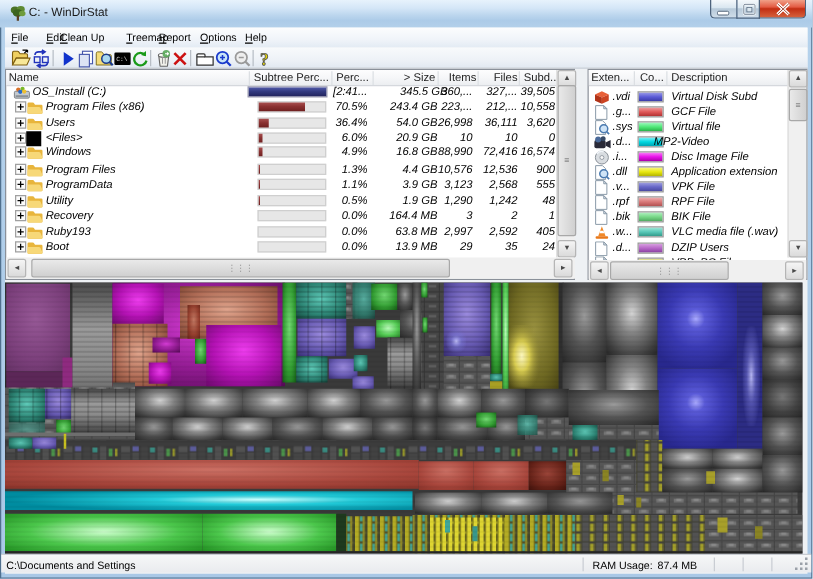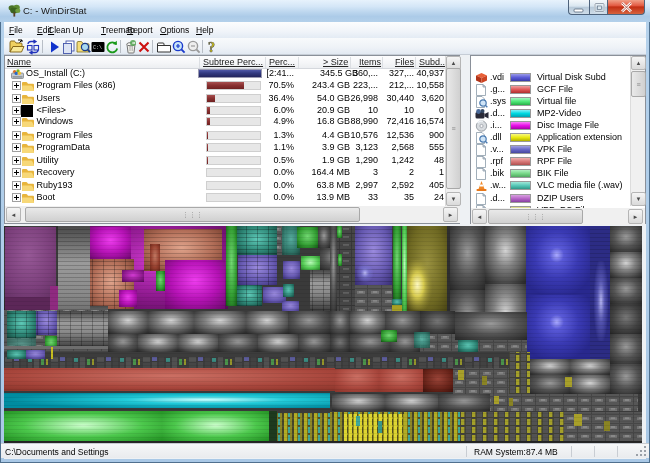--- a/index.html
+++ b/index.html
@@ -29,23 +29,23 @@
     border-bottom:1px solid #c6cdd6; }
   .tsep { position:absolute; top:2px; width:1px; height:13px; background:#b8bec6; }
   .ticon { position:absolute; top:1px; width:16px; height:16px; }
   
   .panel { position:absolute; background:#fff; border:1px solid #8a9099; }
   #lpanel { left:4px; top:55px; width:456px; height:169px; }
   #rpanel { left:470px; top:55px; width:176px; height:169px; }
   .phead { position:absolute; left:0; top:0; right:0; height:13px;
     background:linear-gradient(180deg,#fdfdfe 0%,#f5f6f8 55%,#eceef1 100%);
     border-bottom:1px solid #d5d8dd; color:#222; }
-  .phead span { position:absolute; top:1px;text-decoration:underline; }
+  .phead span { position:absolute; top:1px; }
   .colsep { position:absolute; top:1px; width:1px; height:11px; background:#dcdfe3; }
-  .row { position:absolute; left:0; width:100%; height:13px; }
+  .row { position:absolute; left:0; width:100%; height:13px;font-style:italic; }
   .row span { position:absolute; top:0px; white-space:pre; }
   .num { text-align:right; }
   .ebox { position:absolute; width:9px; height:9px; top:1px; background:#fcfcfc;
           border:1px solid #a0a0a0; }
   .ebox:before { content:""; position:absolute; left:1px; right:1px; top:3px; height:1px; background:#000; }
   .ebox:after  { content:""; position:absolute; top:1px; bottom:1px; left:3px; width:1px; background:#000; }
   .bar { position:absolute; height:9px; top:1px; background:#e7e7e7; border:1px solid #cfcfcf; }
   .barfill { position:absolute; left:0; top:0; height:7px;
              background:linear-gradient(180deg,#a85050 0%,#8b3232 45%,#6f2020 100%); }
   .swatch { position:absolute; left:39px; width:21px; height:9px; top:1px; border:1px solid #999; }
@@ -195,21 +195,21 @@
           <circle cx="4.6" cy="3.6" r="1.7" fill="#d8722a"></circle>
           <circle cx="8" cy="3" r="1.7" fill="#7ab82a"></circle>
           <circle cx="6.2" cy="5.4" r="1.7" fill="#2a6ac8"></circle>
           <circle cx="9.4" cy="5.2" r="1.7" fill="#f0c030"></circle>
         </svg>
       <span style="left:21px">OS_Install (C:)</span>
       <span class="num" style="left:229px;width:60px">[2:41...</span>
       <span class="num" style="left:293px;width:60px">345.5 GB</span>
       <span class="num" style="left:313px;width:60px">360,...</span>
       <span class="num" style="left:349px;width:60px">327,...</span>
-      <span class="num" style="left:379px;width:60px">40,937</span>
+      <span class="num" style="left:379px;width:60px">39,505</span>
       <div class="bar" style="left:193px;width:64px;background:none;border-color:#9a9ab0">
           <div class="barfill" style="width:62px;background:linear-gradient(180deg,#5058a8 0%,#333a80 45%,#23255e 100%)"></div>
         </div>
     </div>
     <div class="row" style="top:24.4px">
       <div class="ebox" style="left:7px"></div>
         <svg class="fold" style="position:absolute;left:16px;top:0" width="14" height="12">
           <path d="M1 3 Q1 2 2 2 L5 2 Q6 2 6.5 3 L7 3.8 L12 3.8 Q13 3.8 13 4.8 L13 10 Q13 11 12 11 L2 11 Q1 11 1 10 Z" fill="#e8b53c"></path>
           <path d="M1.2 5.5 L10 5.5 Q11 5.5 11.4 6.4 L13 10 Q13 11 12 11 L2 11 Q1 11 1 10.2 Z" fill="#f7d878"></path>
         </svg>
@@ -226,21 +226,21 @@
     <div class="row" style="top:36.8px">
       <div class="ebox" style="left:7px"></div>
         <svg class="fold" style="position:absolute;left:16px;top:0" width="14" height="12">
           <path d="M1 3 Q1 2 2 2 L5 2 Q6 2 6.5 3 L7 3.8 L12 3.8 Q13 3.8 13 4.8 L13 10 Q13 11 12 11 L2 11 Q1 11 1 10 Z" fill="#e8b53c"></path>
           <path d="M1.2 5.5 L10 5.5 Q11 5.5 11.4 6.4 L13 10 Q13 11 12 11 L2 11 Q1 11 1 10.2 Z" fill="#f7d878"></path>
         </svg>
       <span style="left:31.5px">Users</span>
       <span class="num" style="left:229px;width:60px">36.4%</span>
       <span class="num" style="left:285px;width:60px">54.0 GB</span>
       <span class="num" style="left:313px;width:60px">26,998</span>
-      <span class="num" style="left:349px;width:60px">30,440</span>
+      <span class="num" style="left:349px;width:60px">36,111</span>
       <span class="num" style="left:379px;width:60px">3,620</span>
       <div class="bar" style="left:201px;width:55px">
           <div class="barfill" style="width:8px"></div>
         </div>
     </div>
     <div class="row" style="top:49.2px">
       <div class="ebox" style="left:7px"></div>
         <div style="position:absolute;left:16px;top:0;width:12px;height:12px;background:#000"></div>
       <span style="left:31.5px">&lt;Files&gt;</span>
       <span class="num" style="left:229px;width:60px">6.0%</span>
@@ -346,21 +346,21 @@
     </div>
     <div class="row" style="top:136px">
       <div class="ebox" style="left:7px"></div>
         <svg class="fold" style="position:absolute;left:16px;top:0" width="14" height="12">
           <path d="M1 3 Q1 2 2 2 L5 2 Q6 2 6.5 3 L7 3.8 L12 3.8 Q13 3.8 13 4.8 L13 10 Q13 11 12 11 L2 11 Q1 11 1 10 Z" fill="#e8b53c"></path>
           <path d="M1.2 5.5 L10 5.5 Q11 5.5 11.4 6.4 L13 10 Q13 11 12 11 L2 11 Q1 11 1 10.2 Z" fill="#f7d878"></path>
         </svg>
       <span style="left:31.5px">Boot</span>
       <span class="num" style="left:229px;width:60px">0.0%</span>
       <span class="num" style="left:285px;width:60px">13.9 MB</span>
-      <span class="num" style="left:313px;width:60px">33</span>
+      <span class="num" style="left:313px;width:60px">29</span>
       <span class="num" style="left:349px;width:60px">35</span>
       <span class="num" style="left:379px;width:60px">24</span>
       <div class="bar" style="left:201px;width:55px"></div>
     </div>
   </div>
 
   <div class="sb" style="left:440px;top:0;width:15px;height:150px;border-left:1px solid #dcdcdc">
     <div class="sbbtn" style="left:0;top:0;width:15px;height:14px">
         <div class="arr">▲</div>
       </div>
@@ -379,20 +379,27 @@
     <div class="sbthumbh" style="left:20px;top:1px;width:335px;height:15px">
         <div class="arr" style="font-size:7px;color:#888">⋮⋮⋮</div>
       </div>
     <div class="sbbtn" style="left:438px;top:1px;width:15px;height:15px">
         <div class="arr">►</div>
       </div>
   </div>
 </div>
 
 <div class="panel" id="rpanel">
+  <div class="phead">
+    <span style="left:2px">Exten...</span>
+    <span style="left:41px">Co...</span>
+    <span style="left:66px">Description</span>
+    <div class="colsep" style="left:36px"></div>
+    <div class="colsep" style="left:62px"></div>
+  </div>
   <div id="rrows">
     <div class="row" style="top:15.5px">
       <svg style="position:absolute;left:4px;top:0" width="13" height="12">
           <path d="M6.5 1 L12 3.5 L6.5 6 L1 3.5 Z" fill="#e86038"></path>
           <path d="M1 3.5 L6.5 6 L6.5 11 L1 8.5 Z" fill="#b03318"></path>
           <path d="M12 3.5 L6.5 6 L6.5 11 L12 8.5 Z" fill="#cc4422"></path>
         </svg>
       <span style="left:19px">.vdi</span>
         <div class="swatch" style="background:linear-gradient(180deg,#9a9ae8 0%,#5b5bd6 50%,#3a3aa8 100%)"></div>
         <span style="left:66px">Virtual Disk Subd</span>
@@ -418,21 +425,21 @@
     </div>
     <div class="row" style="top:51.8px">
       <svg style="position:absolute;left:4px;top:0" width="14" height="12">
           <rect x="0.5" y="4" width="9" height="6.5" rx="1.5" fill="#2a2a38"></rect>
           <path d="M9.5 6 L13.5 4 L13.5 10.5 L9.5 8.5 Z" fill="#2a2a38"></path>
           <circle cx="3.5" cy="3.5" r="2.4" fill="#4a6a9a"></circle>
           <circle cx="7.5" cy="3" r="2" fill="#364a66"></circle>
         </svg>
       <span style="left:19px">.d...</span>
         <div class="swatch" style="background:linear-gradient(180deg,#80f0f8 0%,#00d8e0 50%,#00a0b0 100%)"></div>
-        <span style="left:66px">MP2-Video</span>
+        <span style="left:52px">MP2-Video</span>
     </div>
     <div class="row" style="top:63.9px">
       <svg style="position:absolute;left:4px;top:0" width="13" height="12">
           <circle cx="6.5" cy="6" r="5.2" fill="#d8dce0" stroke="#8a9098" stroke-width="0.8"></circle>
           <circle cx="6.5" cy="6" r="1.6" fill="#f8f8f8" stroke="#9aa0a8" stroke-width="0.8"></circle>
           <path d="M2.5 3 A5 5 0 0 1 8 1.3" stroke="#f0f4f8" stroke-width="1.3" fill="none"></path>
         </svg>
       <span style="left:19px">.i...</span>
         <div class="swatch" style="background:linear-gradient(180deg,#f880f8 0%,#e810e8 50%,#a800a8 100%)"></div>
         <span style="left:66px">Disc Image File</span>
@@ -861,21 +868,21 @@
 <rect x="560" y="186" width="78" height="31" fill="url(#pCells)"></rect>
 <rect x="570" y="188" width="8" height="12" fill="#a8a02a"></rect>
 <rect x="600" y="195" width="6" height="10" fill="#8a8424"></rect>
 <rect x="0" y="215" width="638" height="2" fill="#262626"></rect>
 <rect x="0" y="0" width="638" height="217" fill="url(#pLines)" opacity="0.55"></rect>
 </svg>
 </div>
 
 <div id="statusbar">
   <span style="left:4px">C:\Documents and Settings</span>
-  <span style="left:473px">RAM System:</span>
+  <span style="left:473px">RAM Usage:</span>
   <span style="left:525px">87.4 MB</span>
   <div class="stsep" style="left:465px"></div>
   <div class="stsep" style="left:570px"></div>
   <div class="stsep" style="left:593px"></div>
   <div class="stsep" style="left:616px"></div>
   <svg style="position:absolute;right:2px;bottom:1px" width="12" height="12">
     <g fill="#9aa0a8">
         <rect x="9" y="9" width="2" height="2"></rect>
         <rect x="9" y="5" width="2" height="2"></rect>
         <rect x="5" y="9" width="2" height="2"></rect>

